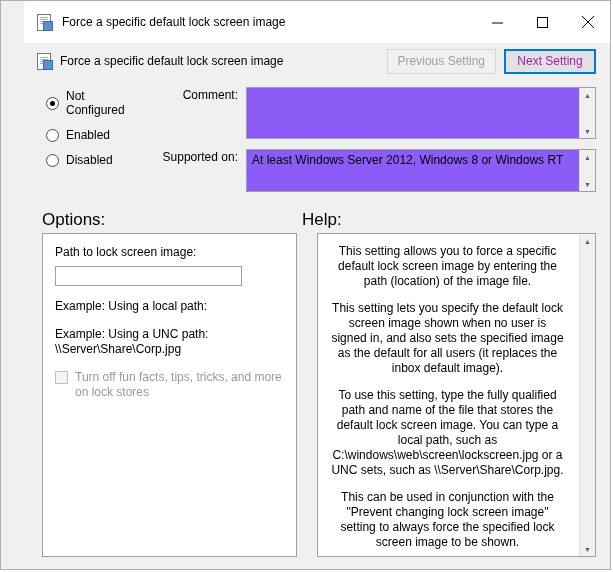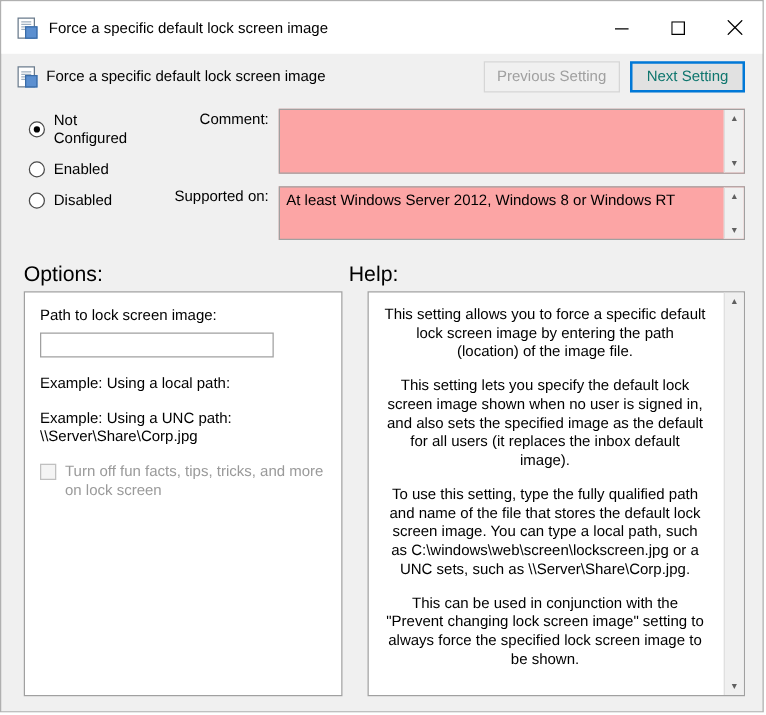--- a/index.html
+++ b/index.html
@@ -13,20 +13,21 @@
     color: #000000;
   }
   .window {
     position: relative;
     width: 611px;
     height: 570px;
     border: 1px solid #b0b0b0;
     background: #f0f0f0;
     box-sizing: border-box;
     overflow: hidden;
+    padding-left: 23px;
   }
   
   .titlebar {
     height: 42px;
     background: #ffffff;
     display: flex;
     align-items: center;
     padding-left: 12px;
     box-sizing: border-box;
   }
@@ -123,21 +124,21 @@
   }
   .nav-btn {
     font-family: "Liberation Sans", sans-serif;
     font-size: 12px;
     height: 25px;
     min-width: 92px;
     padding: 0 10px;
     margin-left: 8px;
     background: #e1e1e1;
     border: 1px solid #adadad;
-    color: #0f766e;
+    color: #a21caf;
     box-sizing: border-box;
   }
   .nav-btn.disabled {
     color: #a0a0a0;
     background: #f0f0f0;
     border-color: #d6d6d6;
   }
   .nav-btn.focused {
     border: 2px solid #0078d7;
     background: #e1e1e1;
@@ -186,21 +187,21 @@
     width: 84px;
     text-align: right;
     padding-right: 8px;
     font-size: 12px;
     padding-top: 1px;
     flex: none;
   }
   .textbox-outer {
     flex: 1;
     border: 1px solid #a0a0a0;
-    background: #fca5a5;
+    background: #8b5cf6;
     display: flex;
     box-sizing: border-box;
   }
   .textbox-area {
     flex: 1;
     padding: 3px 5px;
     font-size: 12px;
     line-height: 15px;
     color: #000;
   }
@@ -429,21 +430,21 @@
       <input class="opt-input" type="text" value="" style="">
       <div class="opt-text">
         <span>Example: Using a local path:</span><br>
       </div>
       <div class="opt-text">
         <span>Example: Using a UNC path:</span><br>
         <span>\\Server\Share\Corp.jpg</span>
       </div>
       <div class="check-row">
         <span class="checkbox"></span>
-        <span class="check-label">Turn off fun facts, tips, tricks, and more on lock screen</span>
+        <span class="check-label">Turn off fun facts, tips, tricks, and more on lock stores</span>
       </div>
     </div>
 
     <div class="panel help-panel">
       <div class="help-content">
         <p>This setting allows you to force a specific default lock screen image by entering the path (location) of the image file.</p>
         <p>This setting lets you specify the default lock screen image shown when no user is signed in, and also sets the specified image as the default for all users (it replaces the inbox default image).</p>
         <p>To use this setting, type the fully qualified path and name of the file that stores the default lock screen image. You can type a local path, such as C:\windows\web\screen\lockscreen.jpg or a UNC sets, such as \\Server\Share\Corp.jpg.</p>
         <p>This can be used in conjunction with the "Prevent changing lock screen image" setting to always force the specified lock screen image to be shown.</p>
 

